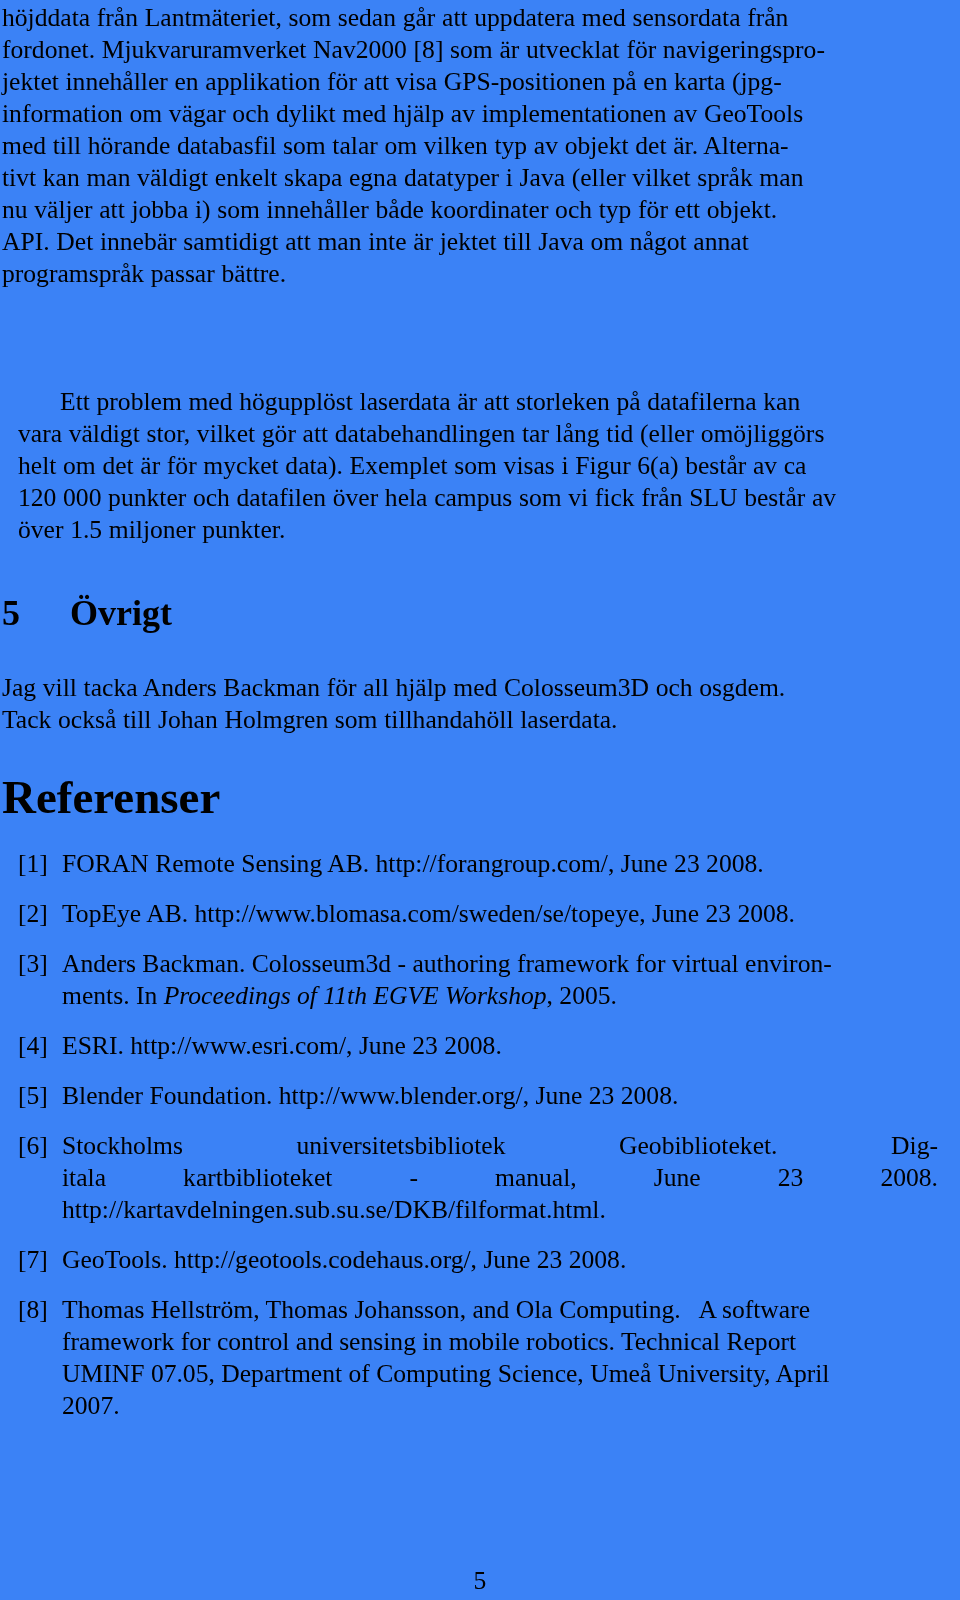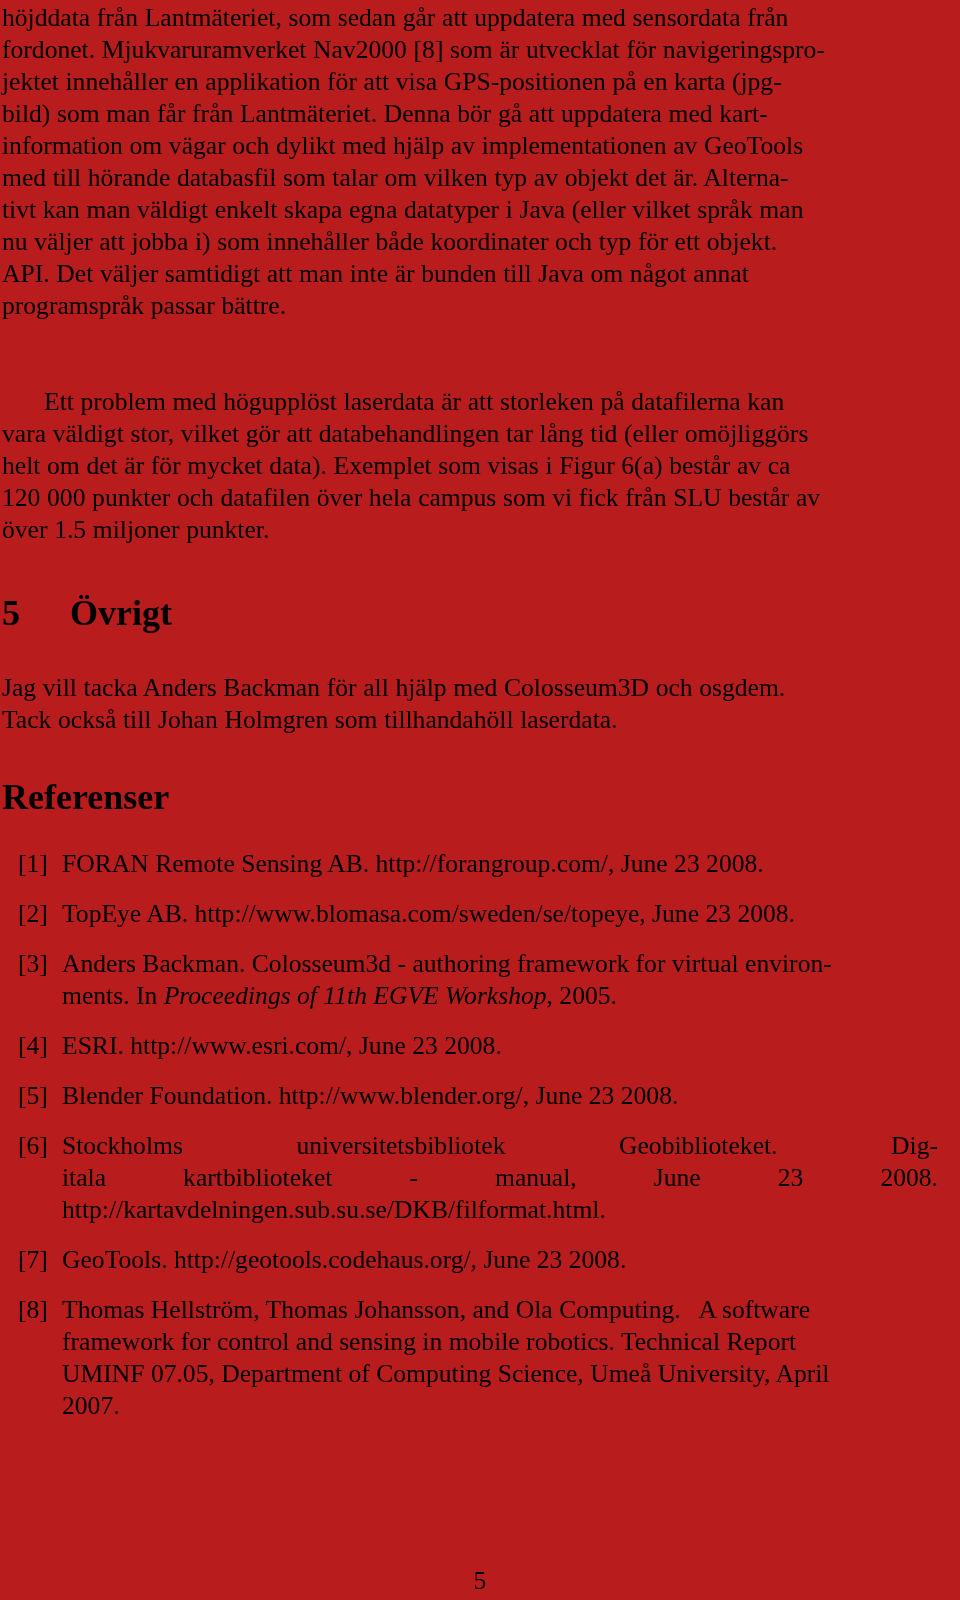--- a/index.html
+++ b/index.html
@@ -10,21 +10,21 @@
   body {
     font-family: "Liberation Serif", "DejaVu Serif", serif;
     color: #000000;
     -webkit-font-smoothing: antialiased;
   }
   .page {
     position: relative;
     width: 960px;
     height: 1600px;
     overflow: hidden;
-    background: #b91c1c;
+    background: #3b82f6;
   }
   .content {
     position: absolute;
     left: 2px;
     top: 0px;
     width: 936px;
   }
 
   
   .para {
@@ -56,21 +56,21 @@
     line-height: 42px;
     font-weight: bold;
     margin: 0;
     display: flex;
   }
   .section-heading .num {
     width: 68px;
     flex: none;
   }
   .refs-heading {
-    font-size: 36px;
+    font-size: 47px;
     line-height: 42px;
     font-weight: bold;
     margin: 0;
   }
 
   
   .ref-list {
     margin: 0;
     padding: 0;
   }
@@ -107,30 +107,29 @@
 </head>
 <body>
 
 <div class="page">
   <div class="content">
 
     <div class="para first" style="position:absolute; left:0; top:2px; width:936px;">
       <span class="line">höjddata från Lantmäteriet, som sedan går att uppdatera med sensordata från</span>
       <span class="line">fordonet. Mjukvaruramverket Nav2000 [8] som är utvecklat för navigeringspro-</span>
       <span class="line">jektet innehåller en applikation för att visa GPS-positionen på en karta (jpg-</span>
-      <span class="line">bild) som man får från Lantmäteriet. Denna bör gå att uppdatera med kart-</span>
       <span class="line">information om vägar och dylikt med hjälp av implementationen av GeoTools</span>
       <span class="line">med till hörande databasfil som talar om vilken typ av objekt det är. Alterna-</span>
       <span class="line">tivt kan man väldigt enkelt skapa egna datatyper i Java (eller vilket språk man</span>
       <span class="line">nu väljer att jobba i) som innehåller både koordinater och typ för ett objekt.</span>
-      <span class="line">API. Det väljer samtidigt att man inte är bunden till Java om något annat</span>
+      <span class="line">API. Det innebär samtidigt att man inte är jektet till Java om något annat</span>
       <span class="line">programspråk passar bättre.</span>
     </div>
 
-    <div class="para" style="position:absolute; left:0; top:386px; width:936px;">
+    <div class="para" style="position:absolute; left:16px; top:386px; width:936px;">
       <span class="line" style="padding-left:42px;">Ett problem med högupplöst laserdata är att storleken på datafilerna kan</span>
       <span class="line">vara väldigt stor, vilket gör att databehandlingen tar lång tid (eller omöjliggörs</span>
       <span class="line">helt om det är för mycket data). Exemplet som visas i Figur 6(a) består av ca</span>
       <span class="line">120 000 punkter och datafilen över hela campus som vi fick från SLU består av</span>
       <span class="line">över 1.5 miljoner punkter.</span>
     </div>
 
     <div class="section-heading" style="position:absolute; left:0; top:592px; width:936px;">
       <span class="num">5</span>
       <span>Övrigt</span>

